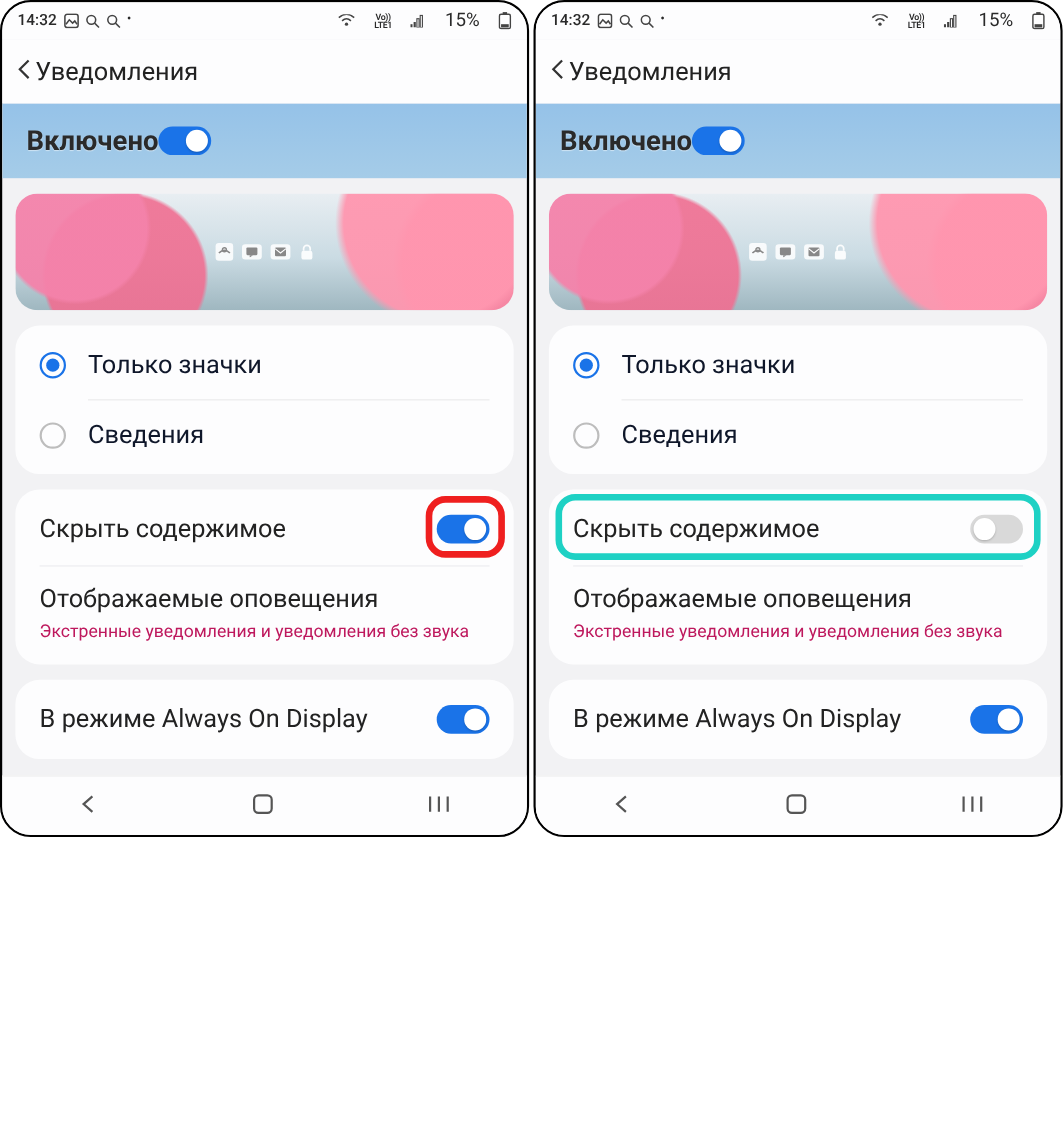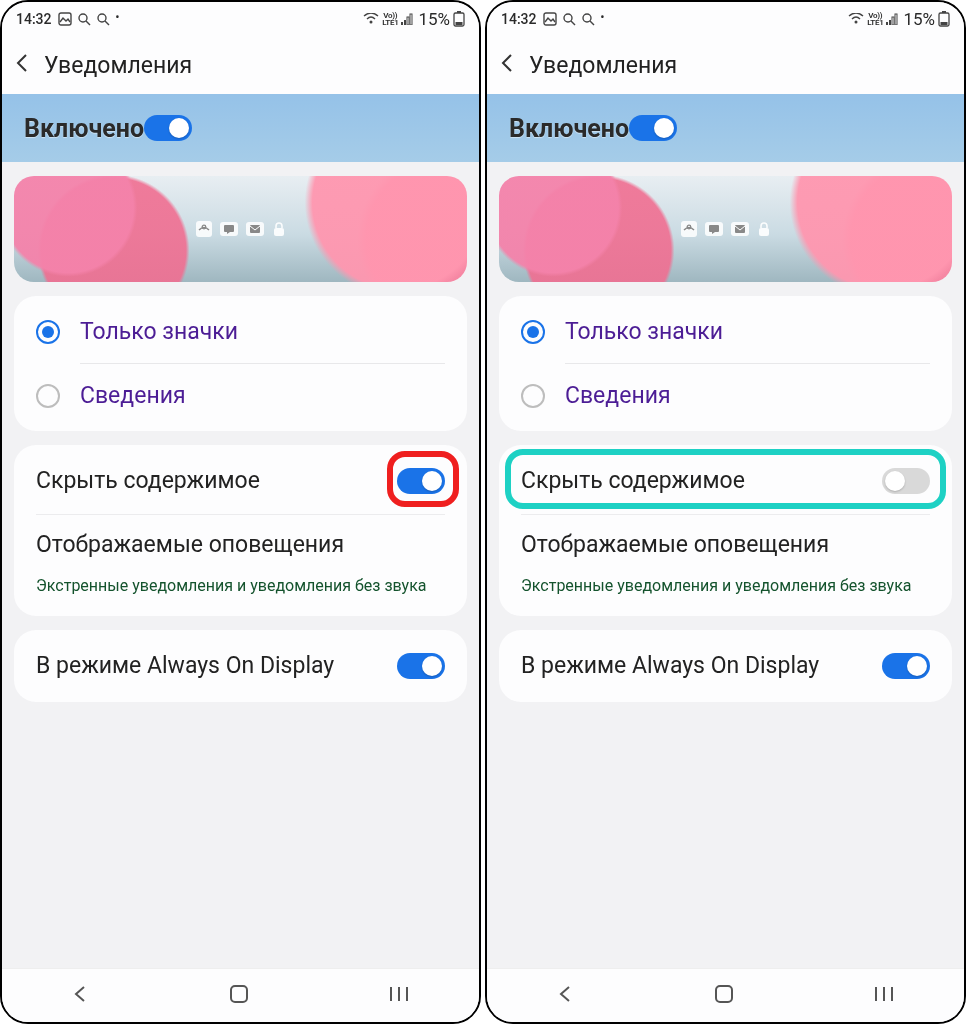--- a/index.html
+++ b/index.html
@@ -6,53 +6,52 @@
   body {
     background: #fff;
     font-family: -apple-system, "Segoe UI", Roboto, Arial, sans-serif;
     display: flex;
     gap: 4px;
     width: 967px;
     height: 1024px;
   }
   .phone {
     width: 481px;
-    height: 1024px;
+    height: 761px;
     border: 2px solid #000;
     border-radius: 28px;
     overflow: hidden;
     position: relative;
     background: #f2f2f4;
     display: flex;
     flex-direction: column;
   }
   .statusbar {
     height: 34px;
     background: #fdfdfe;
     display: flex;
     align-items: center;
     justify-content: space-between;
     padding: 0 14px;
     font-size: 14px;
     color: #2a2a2a;
   }
   .sb-left { display: flex; align-items: center; gap: 6px; }
-  .sb-right { display: flex; align-items: center; gap: 3px; }
+  .sb-right { display: flex; align-items: center; gap: 17px; }
   .sb-time { font-weight: 500; }
   .sb-ic { display:inline-flex; }
   .sb-dot { font-weight: 900; font-size: 10px; position: relative; top:-2px;}
   .sb-lte { font-size: 8px; line-height: 7px; font-weight: 600; letter-spacing: -0.3px; }
   .sb-pct { font-size: 17px; }
   .header {
     background: #fdfdfe;
     height: 58px;
     display: flex;
     align-items: center;
     padding: 0 12px;
-    gap: 12px;
   }
   .header-title { font-size: 23px; color: #222; }
   .content { flex: 1; overflow: hidden; }
   .bluebar {
     background: linear-gradient(180deg, #95c2e8 0%, #a5cce8 100%);
     height: 68px;
     display: flex;
     align-items: center;
     padding: 0 22px;
   }
@@ -116,32 +115,32 @@
     border-radius: 50%;
     border: 2px solid #bdbdbd;
     position: relative;
     flex-shrink: 0;
   }
   .radio.sel { border-color: #1a73e8; }
   .radio.sel::after {
     content: ""; position: absolute; inset: 4px;
     background: #1a73e8; border-radius: 50%;
   }
-  .radio-label { font-size: 23px; color: #4c1d95; }
+  .radio-label { font-size: 23px; color: #0f172a; }
   .sep { height: 1px; background: #e8e8ea; margin: 0 22px 0 66px; }
   .sep2 { height: 1px; background: #ececee; margin: 0 22px; }
   .setrow {
     display: flex;
     align-items: center;
     justify-content: space-between;
     padding: 18px 22px;
     position: relative;
   }
   .setlabel { font-size: 23px; color: #222; line-height: 1.25; }
-  .setsub { font-size: 16px; color: #14532d; margin-top: 16px; line-height: 1.25; }
+  .setsub { font-size: 16px; color: #be185d; margin-top: 4px; line-height: 1.25; }
   .setblock { padding: 16px 22px; }
   .hl-red {
     position: absolute;
     border: 6px solid #ef1f1f;
     border-radius: 18px;
     pointer-events: none;
   }
   .hl-teal {
     position: absolute;
     border: 6px solid #1ed1c4;

